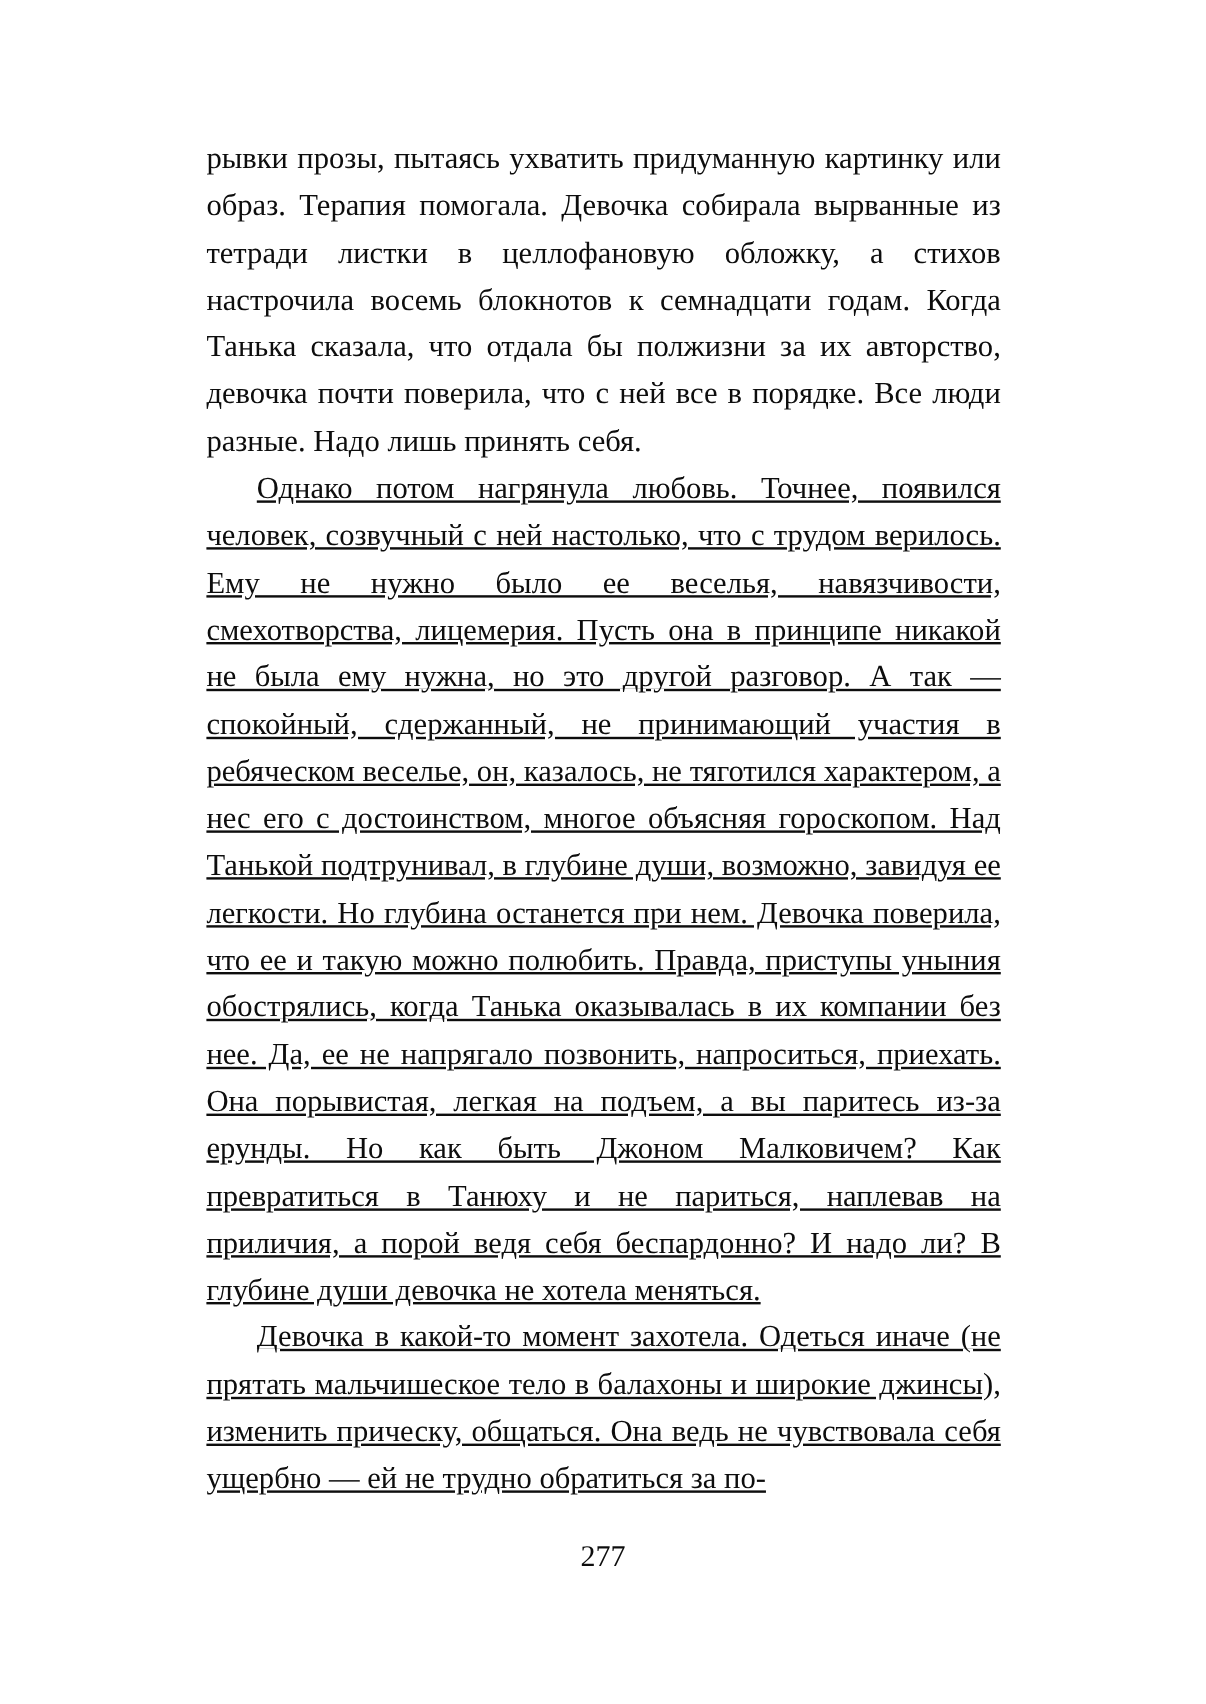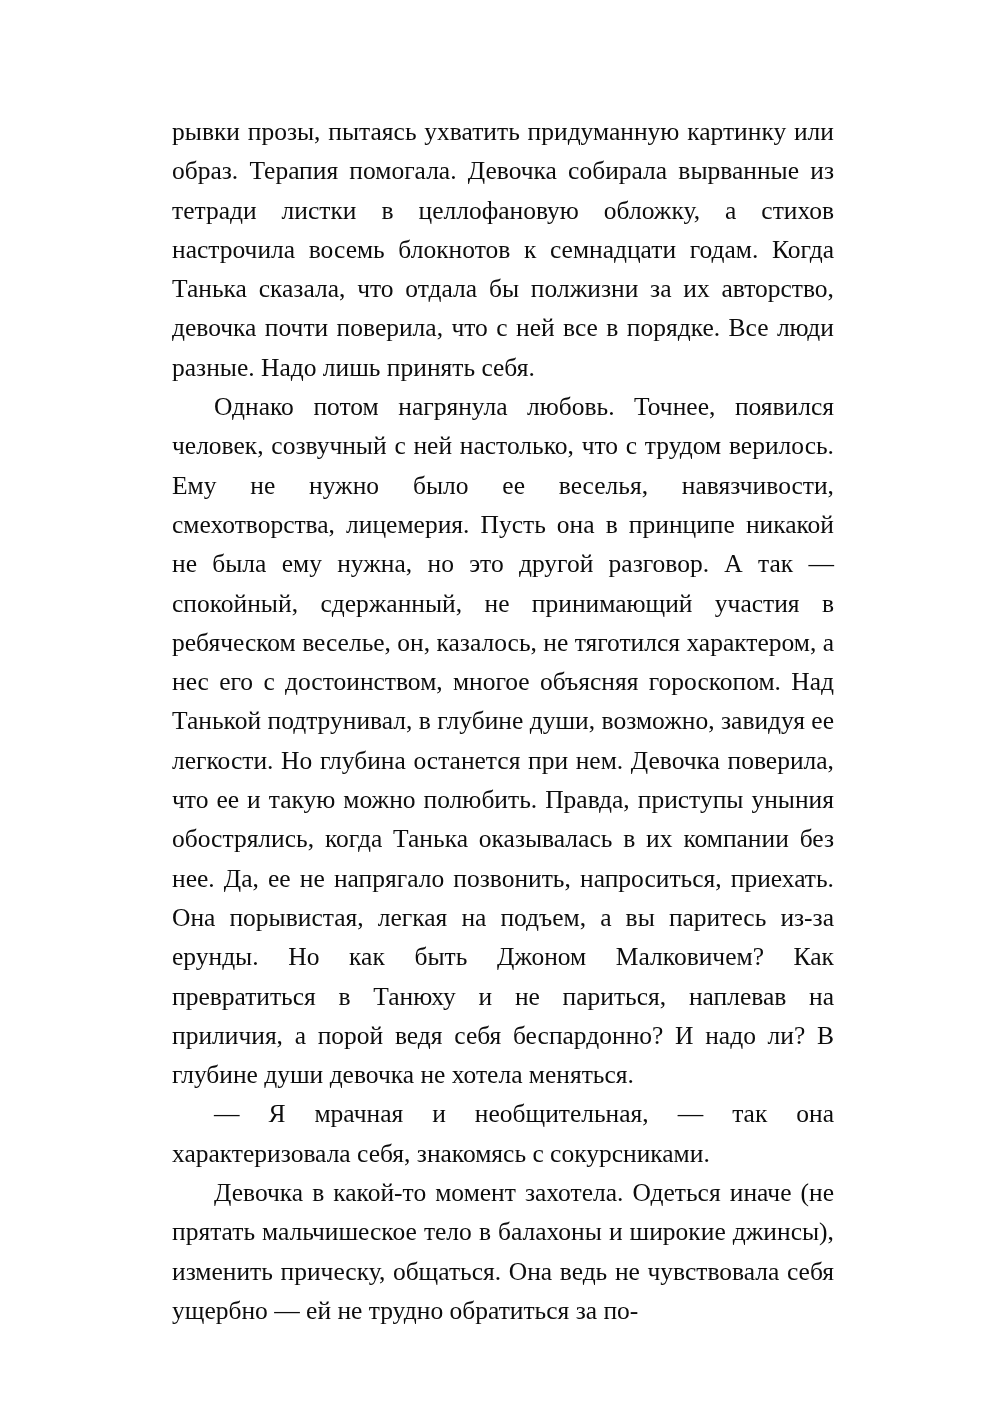--- a/index.html
+++ b/index.html
@@ -33,38 +33,39 @@
     margin: 0;
     font-size: 25.5px;
     line-height: 39.3px;
     text-align: justify;
     text-justify: inter-word;
     hyphens: manual;
     color: #0d0d0d;
   }
   .para.indent {
     text-indent: 42px;
+    text-decoration: underline;
   }
   .folio {
     position: absolute;
     left: 0;
     top: 1283px;
     width: 1005px;
     text-align: center;
     font-size: 25px;
     line-height: 30px;
     color: #0d0d0d;
   }
 </style>
 </head>
 <body>
 
 <div class="page">
 
   <div class="text-block">
     <p class="para">рывки прозы, пытаясь ухватить придуманную картинку или образ. Терапия помогала. Девочка собирала вырванные из тетради листки в целлофановую обложку, а стихов настрочила восемь блокнотов к семнадцати годам. Когда Танька сказала, что отдала бы полжизни за их авторство, девочка почти поверила, что с ней все в порядке. Все люди разные. Надо лишь принять себя.</p>
     <p class="para indent">Однако потом нагрянула любовь. Точнее, появился человек, созвучный с ней настолько, что с трудом верилось. Ему не нужно было ее веселья, навязчивости, смехотворства, лицемерия. Пусть она в принципе никакой не была ему нужна, но это другой разговор. А так — спокойный, сдержанный, не принимающий участия в ребяческом веселье, он, казалось, не тяготился характером, а нес его с достоинством, многое объясняя гороскопом. Над Танькой подтрунивал, в глубине души, возможно, завидуя ее легкости. Но глубина останется при нем. Девочка поверила, что ее и такую можно полюбить. Правда, приступы уныния обострялись, когда Танька оказывалась в их компании без нее. Да, ее не напрягало позвонить, напроситься, приехать. Она порывистая, легкая на подъем, а вы паритесь из‑за ерунды. Но как быть Джоном Малковичем? Как превратиться в Танюху и не париться, наплевав на приличия, а порой ведя себя беспардонно? И надо ли? В глубине души девочка не хотела меняться.</p>
-    <p class="para indent">— Я мрачная и необщительная, — так она характеризовала себя, знакомясь с сокурсниками.</p>
     <p class="para indent">Девочка в какой‑то момент захотела. Одеться иначе (не прятать мальчишеское тело в балахоны и широкие джинсы), изменить прическу, общаться. Она ведь не чувствовала себя ущербно — ей не трудно обратиться за по-</p>
   </div>
 
+  <div class="folio">277</div>
 
 </div>
 
 </body></html>

